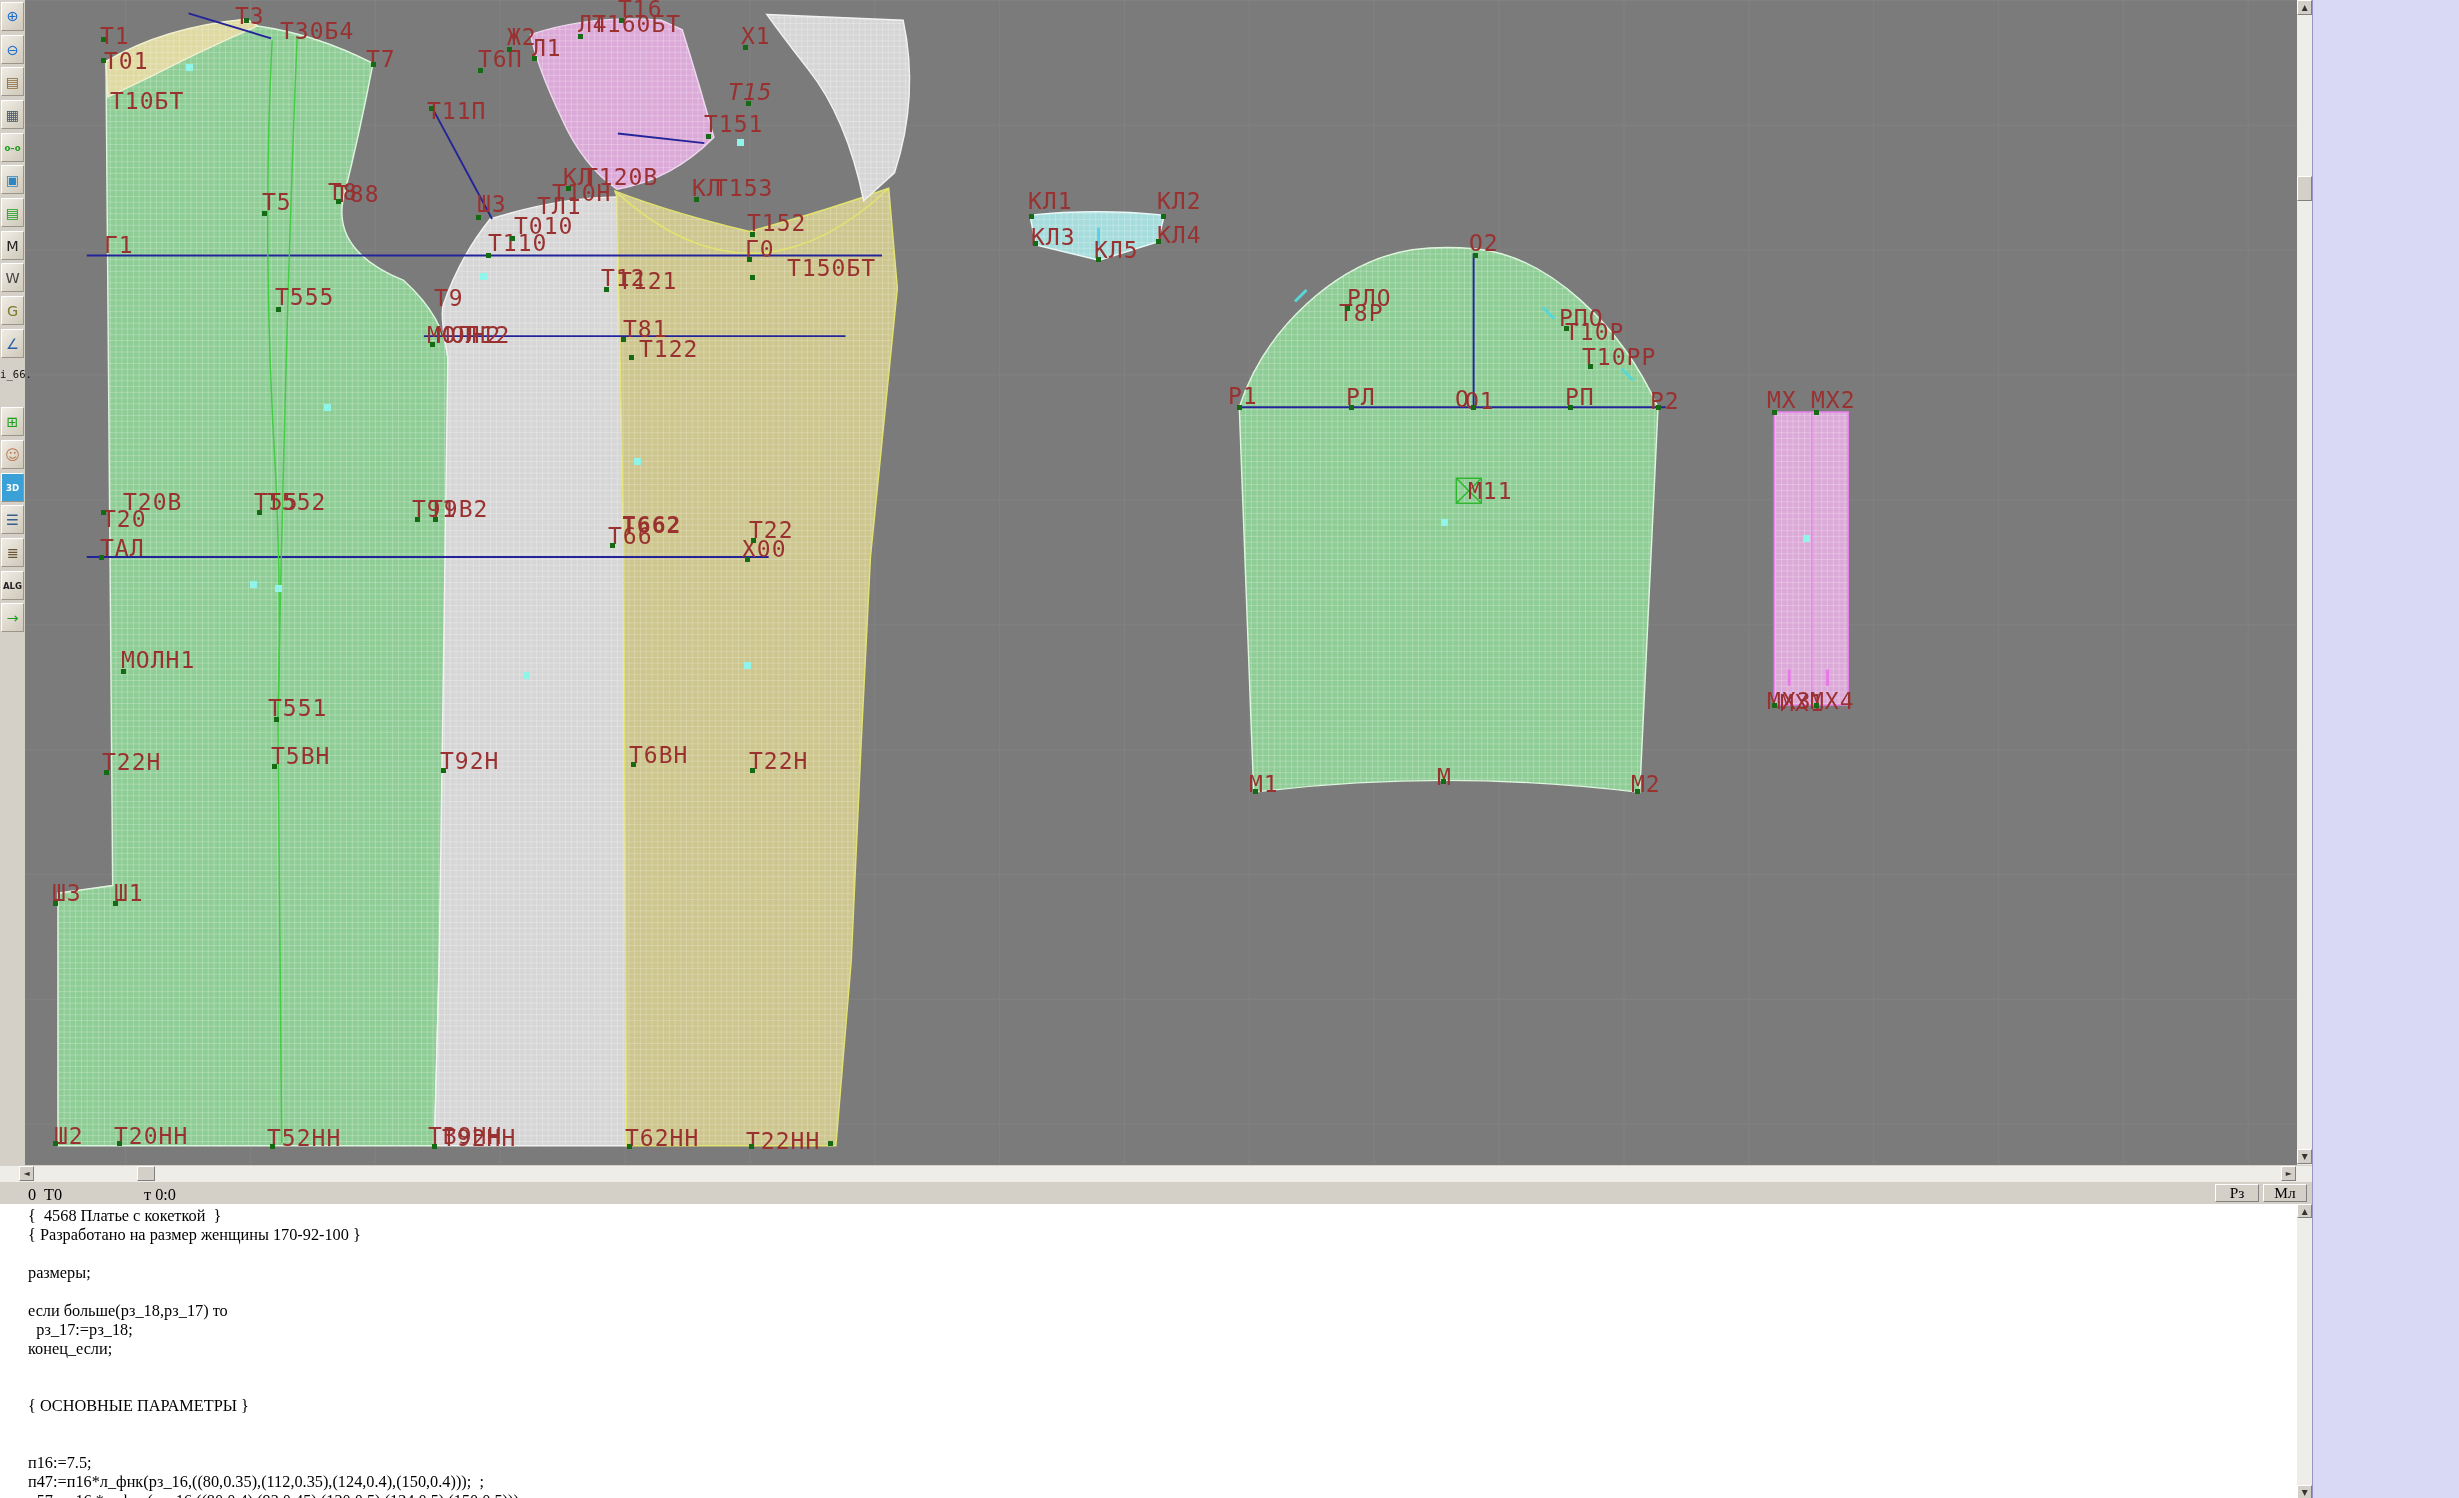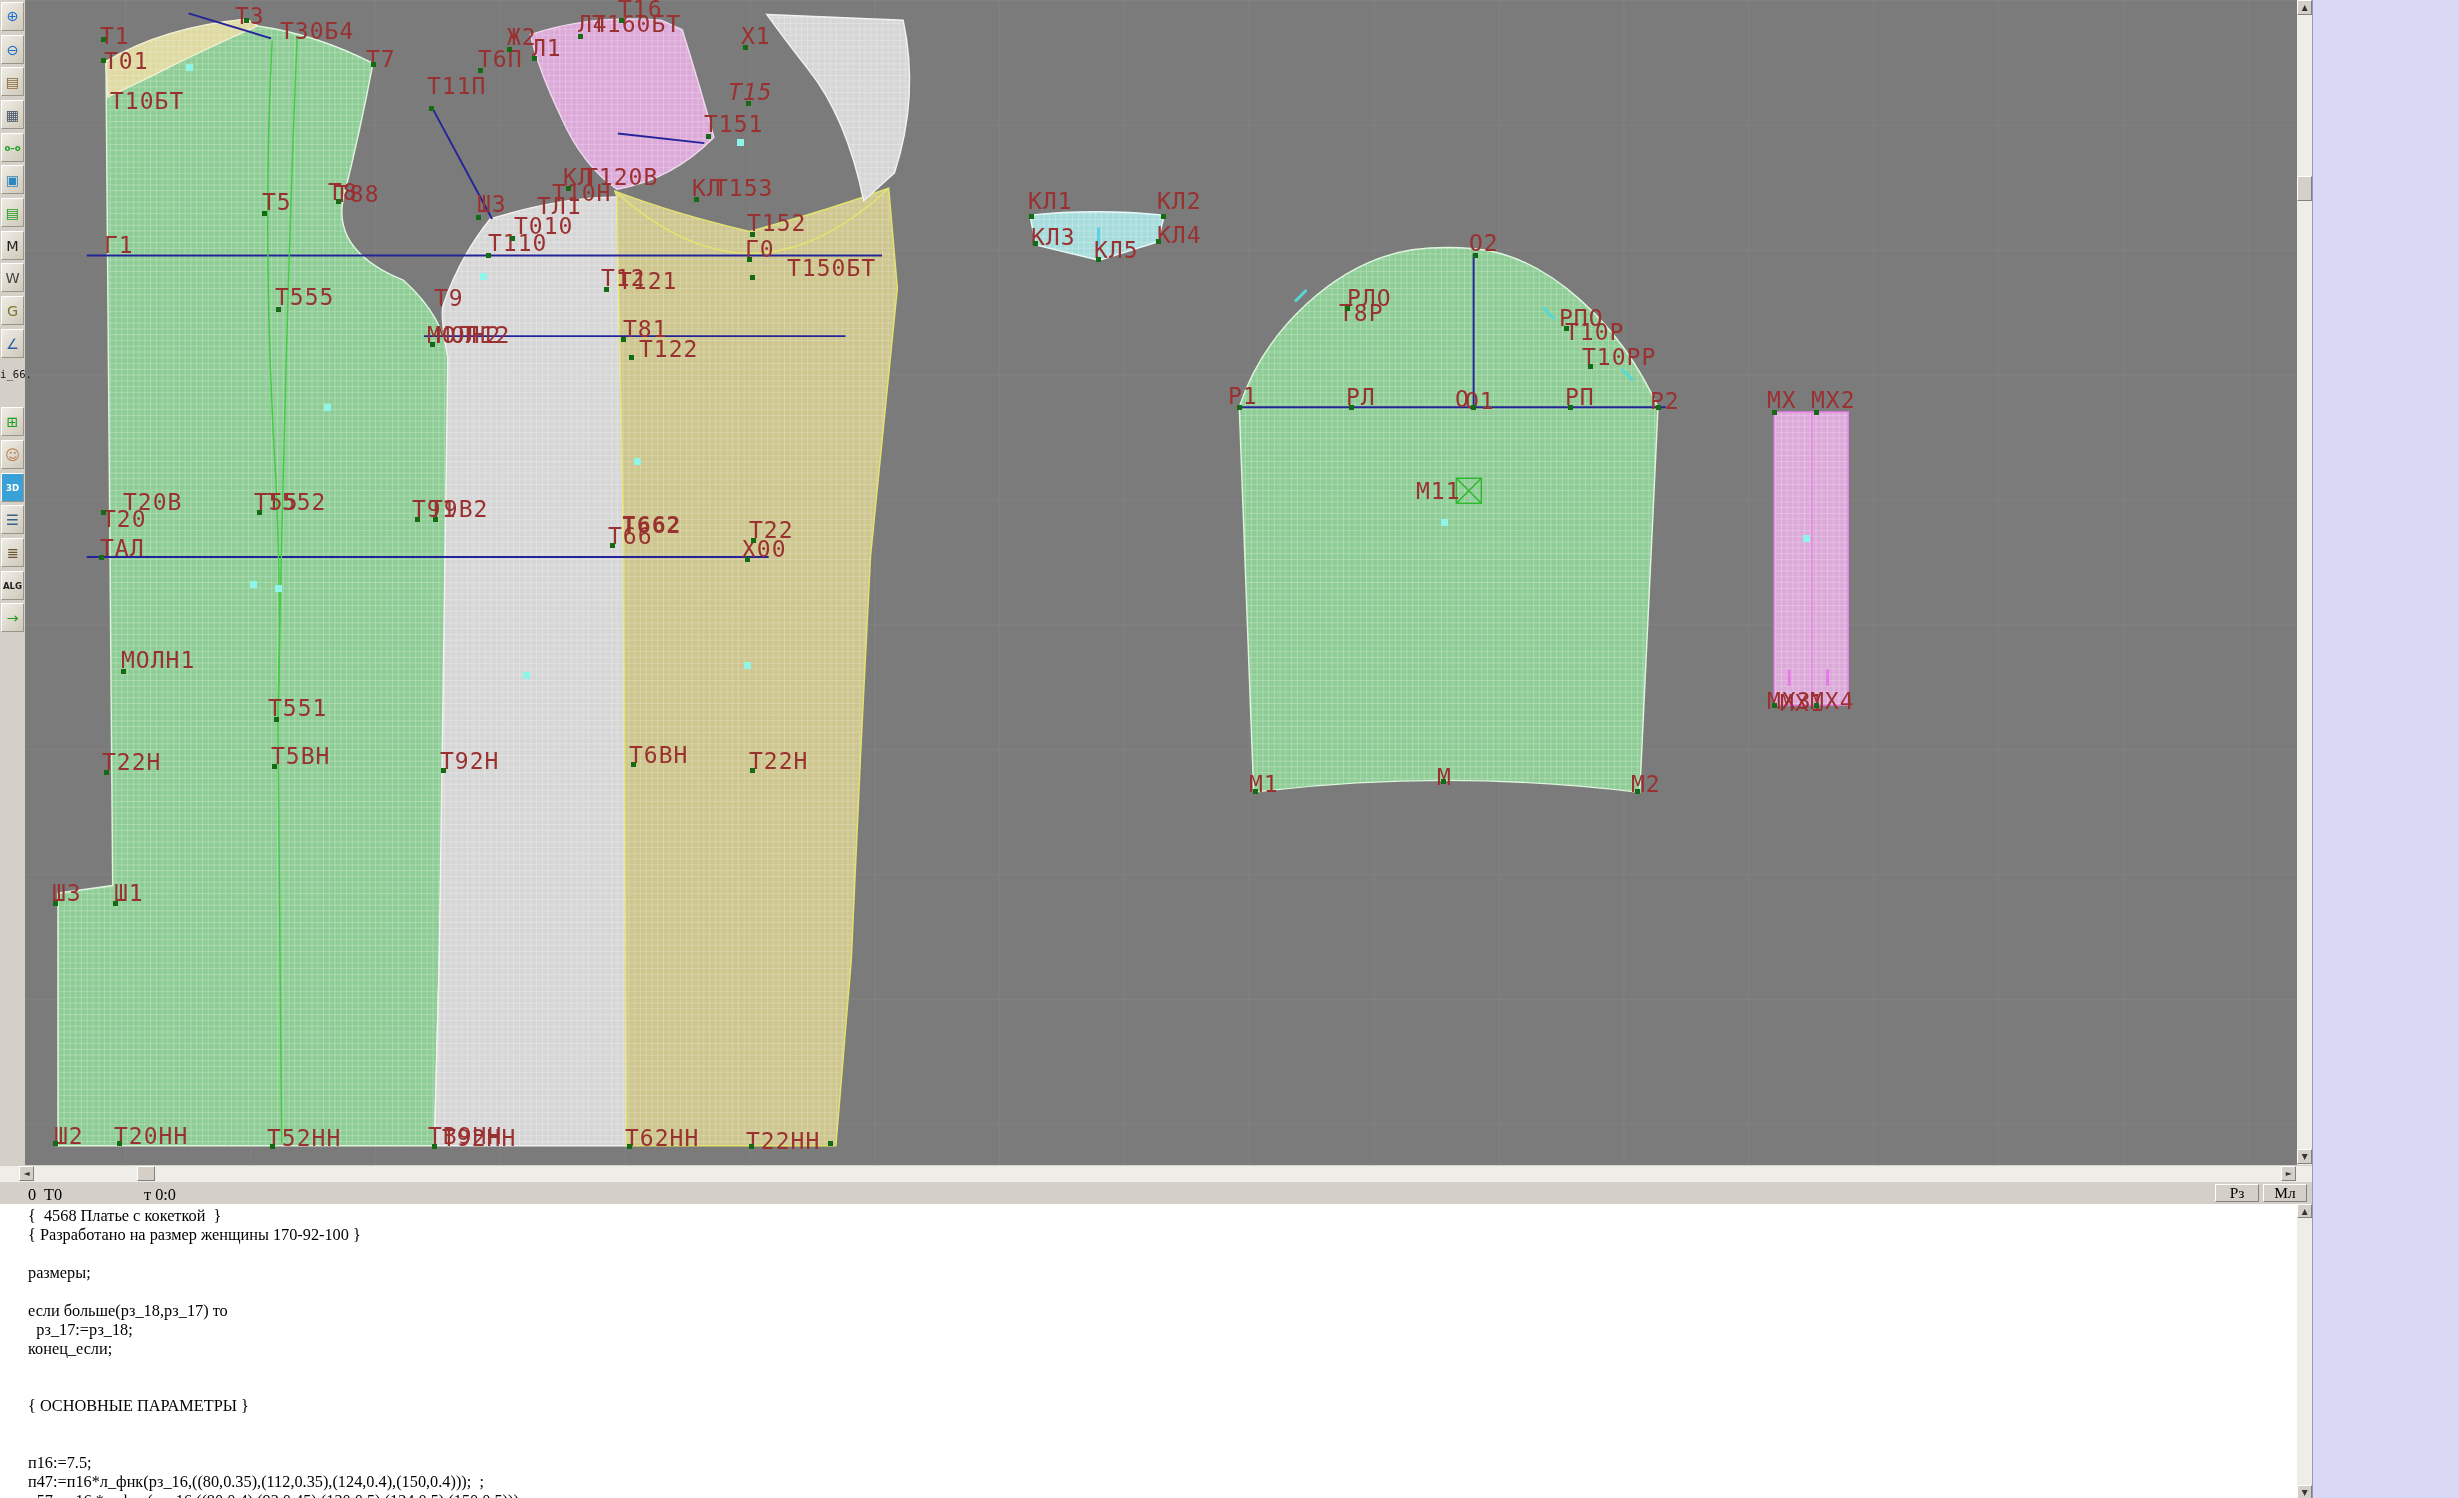--- a/index.html
+++ b/index.html
@@ -137,21 +137,21 @@
       <div class="lbl" style="left: 303px; top: 181px;">Т8</div>
       <div class="lbl" style="left: 310px; top: 183px;">Т88</div>
       <div class="lbl" style="left: 250px; top: 286px;">Т555</div>
       <div class="lbl" style="left: 409px; top: 287px;">Т9</div>
       <div class="lbl" style="left: 452px; top: 193px;">Ш3</div>
       <div class="lbl" style="left: 472px; top: 195px; margin-left: 40px;">ТЛ1</div>
       <div class="lbl" style="left: 527px; top: 182px;">Т10Н</div>
       <div class="lbl" style="left: 489px; top: 215px;">Т010</div>
       <div class="lbl" style="left: 463px; top: 232px;">Т110</div>
       <div class="lbl" style="left: 79px; top: 234px;">Г1</div>
-      <div class="lbl" style="left: 402px; top: 75px; text-align: center;">Т11П</div>
+      <div class="lbl" style="left: 402px; top: 100px; text-align: center;">Т11П</div>
       <div class="lbl" style="left: 453px; top: 48px;">Т6П</div>
       <div class="lbl" style="left: 482px; top: 26px;">Ж2</div>
       <div class="lbl" style="left: 507px; top: 37px;">Л1</div>
       <div class="lbl" style="left: 553px; top: 13.4px;">Л4</div>
       <div class="lbl" style="left: 567px; top: 13.4px;">Т160БТ</div>
       <div class="lbl" style="left: 593px; top: -1.9px;">Т16</div>
       <div class="lbl" style="left: 716px; top: 25px;">Х1</div>
       <div class="lbl" style="left: 703px; top: 81px; font-style: italic;">Т15</div>
       <div class="lbl" style="left: 679px; top: 113px;">Т151</div>
       <div class="lbl" style="left: 538px; top: 166px;">КЛ</div>
@@ -204,21 +204,21 @@
       <div class="lbl" style="left: 1314px; top: 302px;">Т8Р</div>
       <div class="lbl" style="left: 1534px; top: 307px;">РПО</div>
       <div class="lbl" style="left: 1540px; top: 321px;">Т10Р</div>
       <div class="lbl" style="left: 1557px; top: 346px;">Т10РР</div>
       <div class="lbl" style="left: 1203px; top: 385px;">Р1</div>
       <div class="lbl" style="left: 1321px; top: 386px;">РЛ</div>
       <div class="lbl" style="left: 1430px; top: 388px;">О</div>
       <div class="lbl" style="left: 1440px; top: 390px;">О1</div>
       <div class="lbl" style="left: 1540px; top: 386px;">РП</div>
       <div class="lbl" style="left: 1625px; top: 390px;">Р2</div>
-      <div class="lbl" style="left: 1391px; top: 480px;">М11</div>
+      <div class="lbl" style="left: 1443px; top: 480px;">М11</div>
       <div class="lbl" style="left: 1224px; top: 773px;">М1</div>
       <div class="lbl" style="left: 1412px; top: 766px;">М</div>
       <div class="lbl" style="left: 1606px; top: 773px;">М2</div>
       <div class="lbl" style="left: 1742px; top: 389px;">МХ</div>
       <div class="lbl" style="left: 1786px; top: 389px;">МХ2</div>
       <div class="lbl" style="left: 1742px; top: 690px;">МХ3</div>
       <div class="lbl" style="left: 1755px; top: 692px;">МХ1</div>
       <div class="lbl" style="left: 1785px; top: 690px;">МХ4</div>
       <div class="gm" style="left: 76px; top: 37px;"></div>
       <div class="gm" style="left: 76px; top: 58px;"></div>

